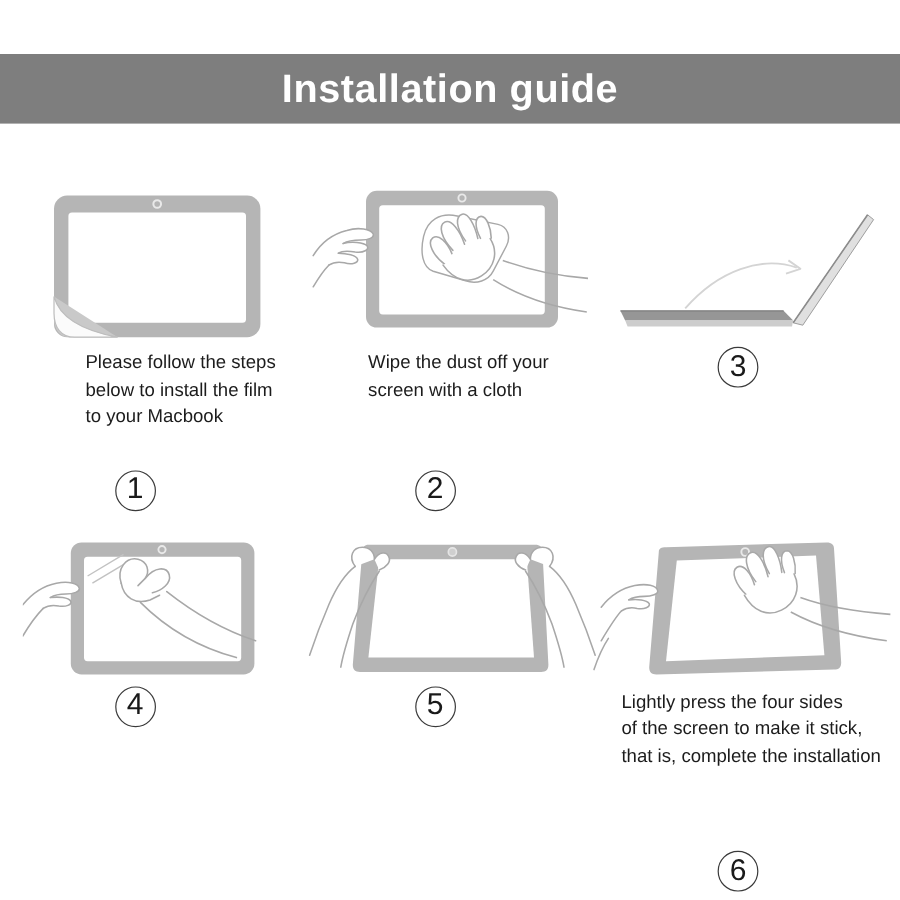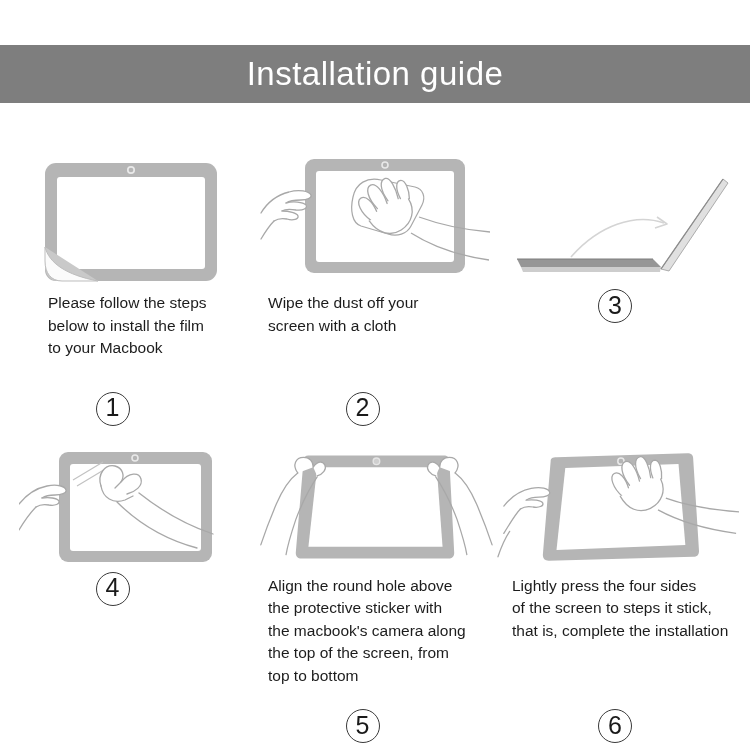--- a/index.html
+++ b/index.html
@@ -6,27 +6,27 @@
   body{
     width:750px;height:750px;background:#ffffff;
     font-family:"Liberation Sans",sans-serif;color:#1c1c1c;
     overflow:hidden;position:relative;
   }
   .banner{
     margin-top:45px;height:58px;background:#7e7e7e;
     display:flex;align-items:center;justify-content:center;
   }
   .banner-title{
-    color:#ffffff;font-size:33px;font-weight:400;letter-spacing:.5px;
+    color:#ffffff;font-size:33px;font-weight:700;letter-spacing:.5px;
   }
   .steps{
     display:grid;grid-template-columns:243px 243px 244px;
     padding:0 10px;
   }
-  .step{display:flex;flex-direction:column;}
+  .step{display:flex;flex-direction:column;align-items:center;}
   .illo{display:flex;align-items:flex-end;justify-content:center;}
   .row1 .illo{height:133px;margin-top:47px;}
   .row2 .illo{height:122px;margin-top:18px;}
   .caption{
     font-size:15.5px;line-height:22.5px;white-space:pre-line;
     margin-top:9px;
   }
   .row1 .caption{height:78px;}
   .row2 .caption{height:113px;}
   .c1 .caption{margin-left:38px;}
@@ -156,25 +156,20 @@
           <path d="M66,28 C58,40 50,56 44,72 C40,84 36,96 34,108"></path>
         </g>
         <g transform="translate(250,0) scale(-1,1)" fill="none" stroke="#a8a8a8" stroke-width="1.3" stroke-linecap="round" stroke-linejoin="round">
           <path d="M42,24 C36,16 40,8 48,8 C54,8 58,12 58,18" fill="#ffffff"></path>
           <path d="M58,18 C62,12 68,11 70,16 C72,20 68,25 62,27" fill="#ffffff"></path>
           <path d="M42,24 C34,30 26,42 20,56 C14,70 8,86 4,98"></path>
           <path d="M62,28 C54,40 46,56 40,72 C36,84 32,96 30,108"></path>
         </g>
       </svg>
     </div>
-    <p class="caption">Align the round hole above
-the protective sticker with
-the macbook's camera along
-the top of the screen, from
-top to bottom</p>
     <div class="numwrap">
       <div class="num">5</div>
     </div>
   </section>
 
   <section class="step row2 c3">
     <div class="illo">
       <svg width="250" height="118" viewBox="0 0 250 118">
         <path d="M62,8 L196,4 C200,4 202,6 202,9 L208,104 C208,108 206,110 202,110 L54,114 C50,114 48,112 48,108 L56,12 C56,9 58,8 62,8 Z" fill="#b5b5b5"></path>
         <path d="M71,19 L187,15 L194,98 L62,103 Z" fill="#ffffff"></path>
@@ -189,20 +184,20 @@
         <path d="M174,50 C196,58 222,62 249,64 M166,62 C188,74 216,82 246,86" fill="none" stroke="#a8a8a8" stroke-width="1.3"></path>
         <g fill="#ffffff" stroke="#a8a8a8" stroke-width="1.3" stroke-linecap="round" stroke-linejoin="round">
           <path d="M8,58 C16,48 26,42 36,40 C46,38 54,40 55,44 C56,47 50,49 44,49 C38,49 34,50 31,52"></path>
           <path d="M31,52 C38,51 46,52 48,55 C49,58 44,60 38,59 C33,58 28,59 25,61"></path>
           <path d="M8,86 C14,76 20,66 25,61" fill="none"></path>
           <path d="M2,110 C6,98 10,90 14,84" fill="none"></path>
         </g>
       </svg>
     </div>
     <p class="caption">Lightly press the four sides
-of the screen to steps it stick,
+of the screen to make it stick,
 that is, complete the installation</p>
     <div class="numwrap">
       <div class="num">6</div>
     </div>
   </section>
 
 </main>
 
 </body></html>

